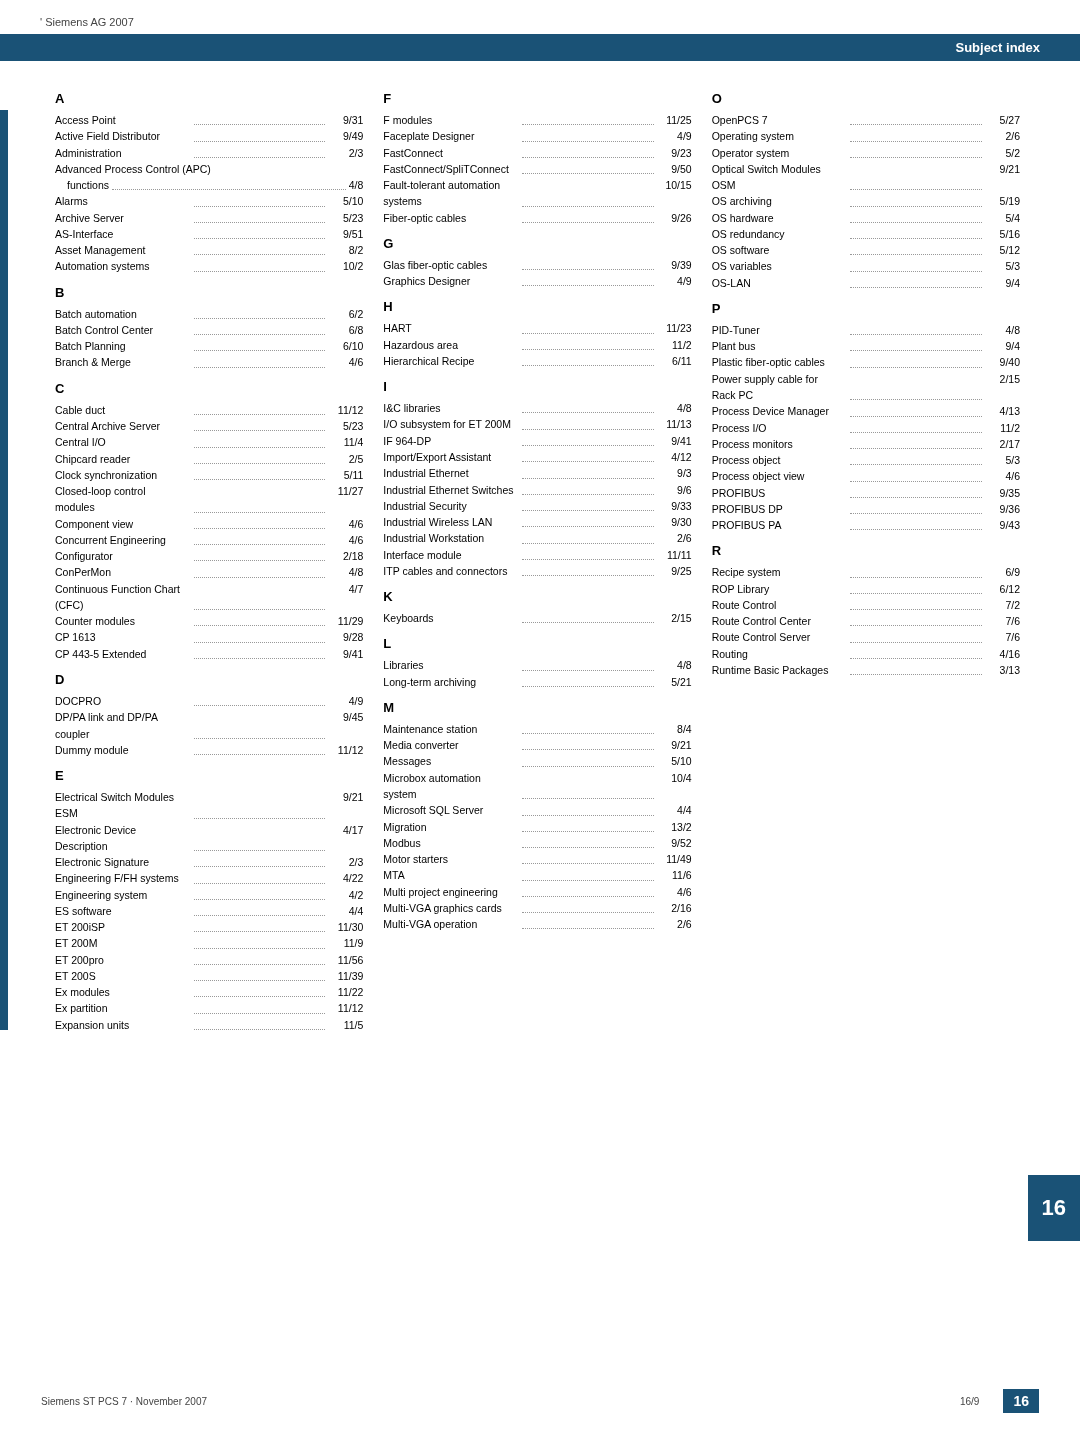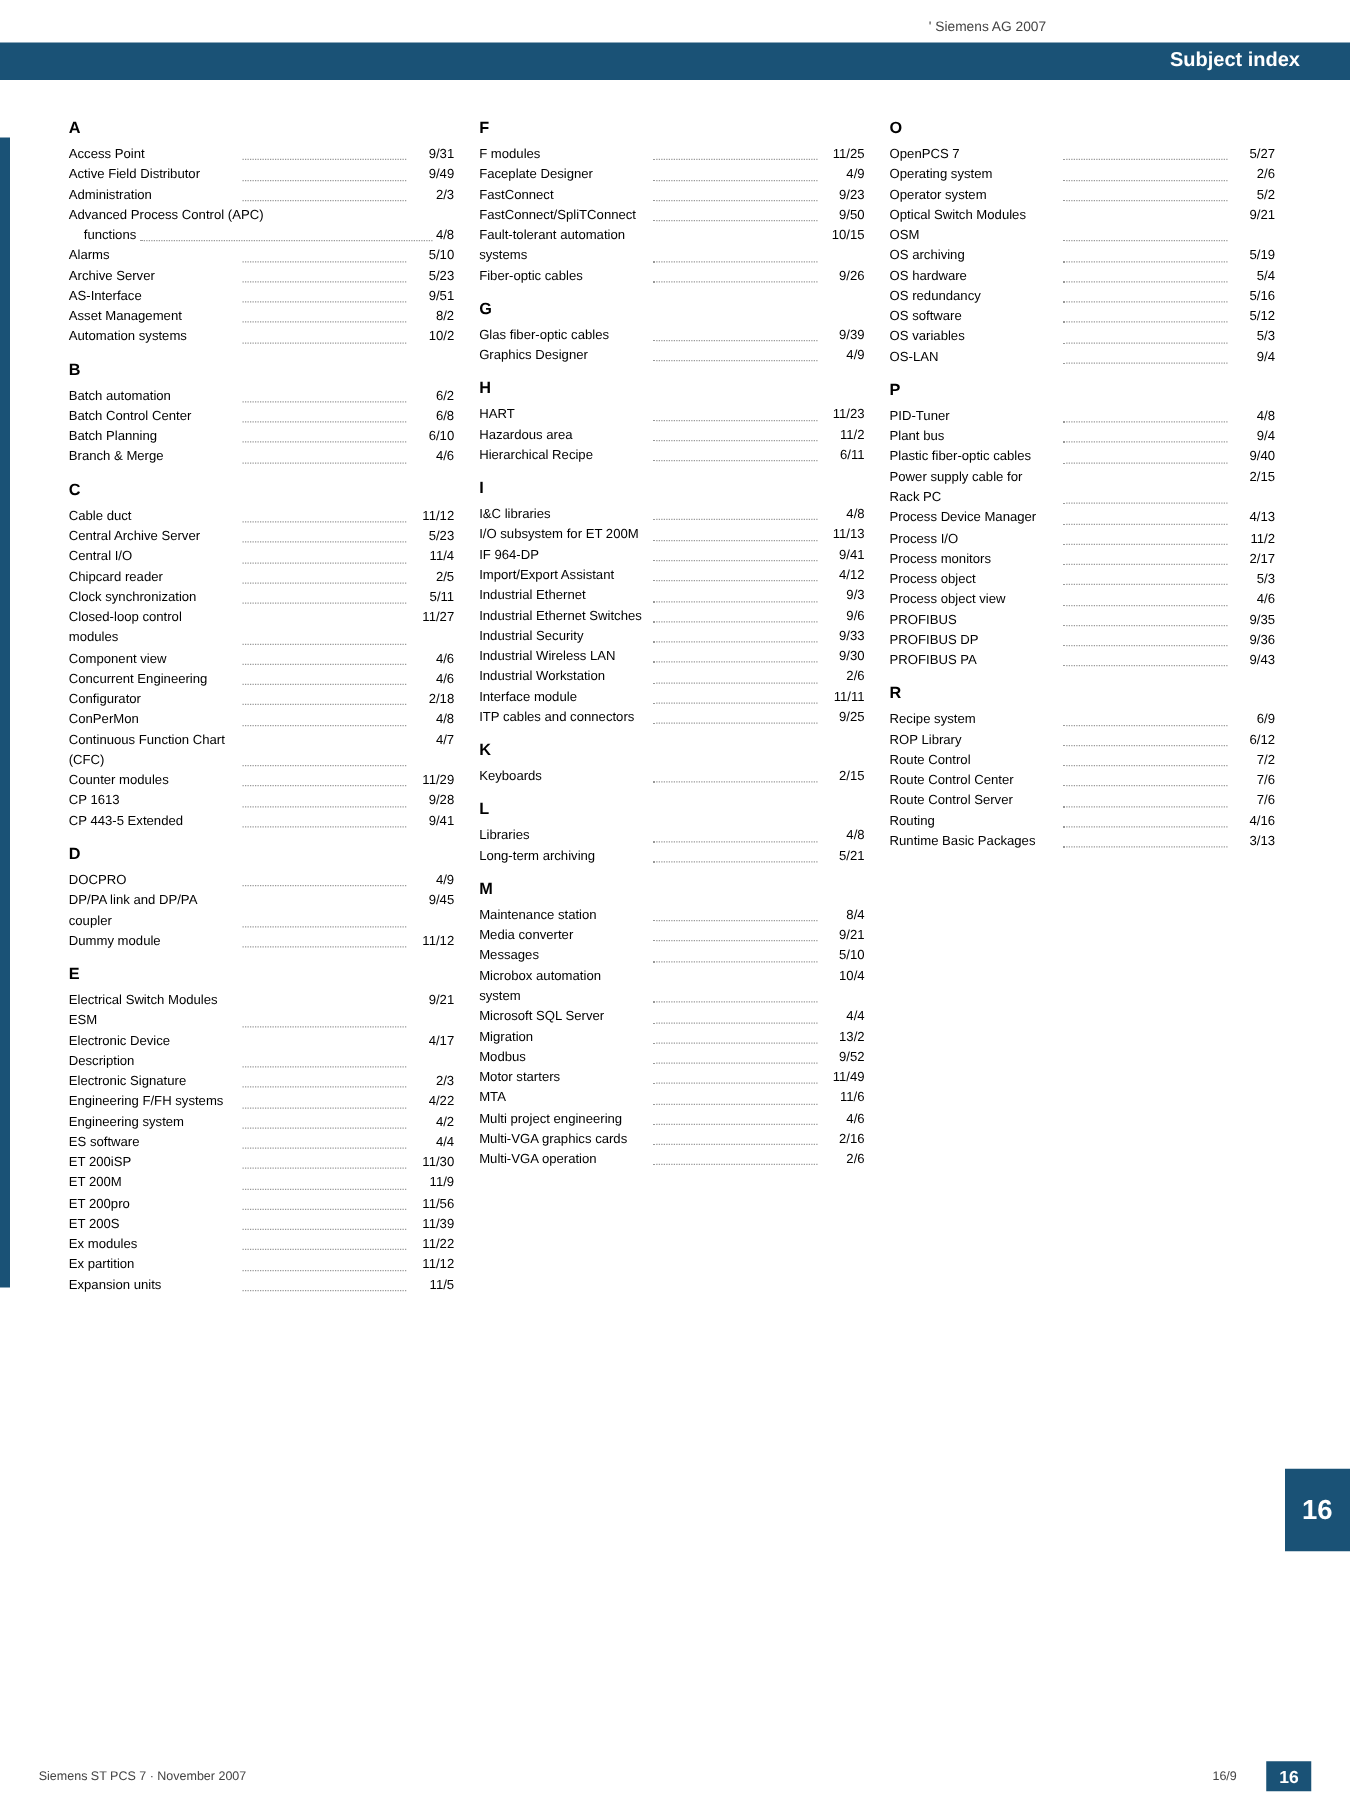--- a/index.html
+++ b/index.html
@@ -11,20 +11,21 @@
       width: 1080px;
       min-height: 1441px;
       position: relative;
     }
 
     .page-header {
       display: flex;
       justify-content: space-between;
       align-items: flex-start;
       padding: 12px 40px 0 40px;
+      flex-direction: column;
     }
 
     .siemens-credit {
       font-size: 11px;
       color: #444;
       text-align: center;
       flex: 1;
       padding-top: 4px;
     }
 
@@ -33,21 +34,21 @@
       font-weight: bold;
       color: #000;
       text-align: right;
       letter-spacing: 1px;
       padding-right: 0;
     }
 
     .subject-index-bar {
       background-color: #1a5276;
       color: #fff;
-      font-size: 16px;
+      font-size: 13px;
       font-weight: bold;
       text-align: right;
       padding: 6px 40px 6px 0;
       margin-top: 6px;
     }
 
     .chapter-marker {
       width: 8px;
       background-color: #1a5276;
       position: absolute;
@@ -108,27 +109,27 @@
       justify-content: flex-start;
       padding-left: 12px;
     }
 
     .section-divider {
       margin-bottom: 8px;
     }
 
     .footer {
       position: absolute;
-      bottom: 8px;
+      bottom: 28px;
       left: 0;
       right: 0;
       display: flex;
       justify-content: space-between;
       align-items: center;
-      padding: 0 31px;
+      padding: 0 41px;
     }
 
     .footer-left {
       font-size: 10px;
       color: #444;
     }
 
     .footer-right {
       display: flex;
       align-items: center;

